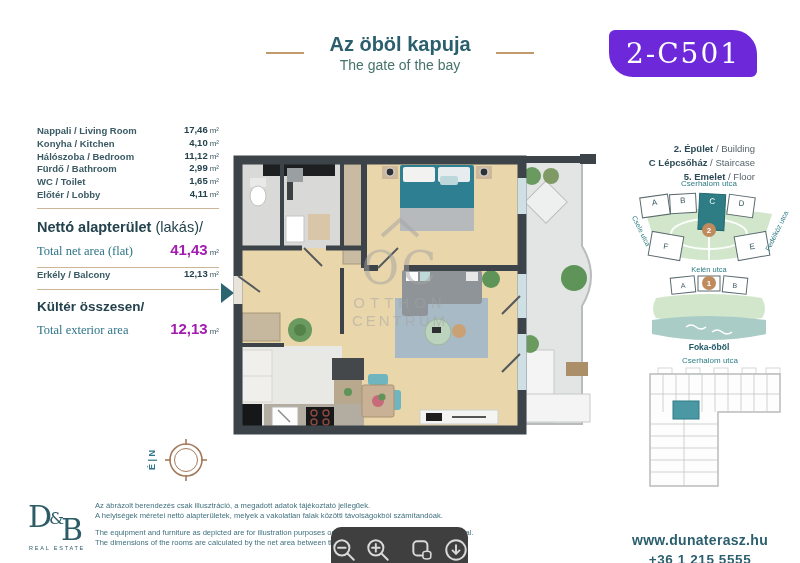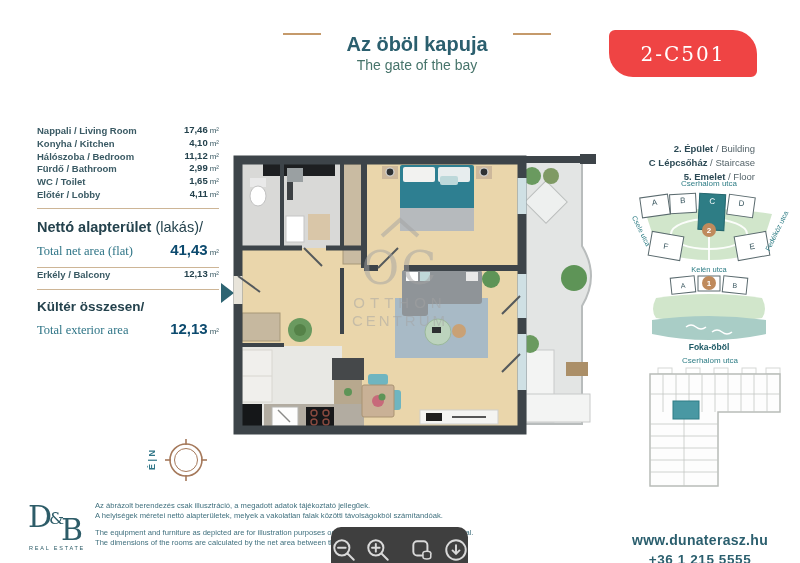--- a/index.html
+++ b/index.html
@@ -5,41 +5,41 @@
   html,body{margin:0;padding:0;background:#888;}
   .page{position:relative;width:800px;height:563px;background:#ffffff;overflow:hidden;
         font-family:"Liberation Sans",sans-serif;margin:0 auto;}
   
   .logo{position:absolute;left:32px;top:20px;display:flex;gap:9px;}
   .logo-wave{width:84px;height:68px;}
   .logo-text{padding-top:14px;}
   .brand-top{font-size:10px;letter-spacing:3.6px;color:#36616e;font-weight:500;white-space:nowrap;}
   .brand-main{font-family:"DejaVu Serif","Liberation Serif",serif;font-size:31px;letter-spacing:4px;
               color:#36616e;margin-top:1px;}
-  .title-block{position:absolute;left:283px;top:33px;width:268px;display:flex;align-items:flex-start;gap:23px;}
+  .title-block{position:absolute;left:266px;top:33px;width:268px;display:flex;align-items:center;gap:23px;}
   .tan-line{flex:0 0 38px;height:2px;background:#c59a6b;}
   .title-center{flex:1;text-align:center;}
   .title-hu{font-size:20px;font-weight:700;color:#2b5f6e;}
   .title-en{font-size:14px;color:#47746b;margin-top:1px;}
-  .unit-badge{position:absolute;left:609px;top:30px;width:148px;height:47px;background:#ef4444;color:#fff;
-              font-family:"DejaVu Serif","Liberation Serif",serif;font-size:20px;letter-spacing:2px;
+  .unit-badge{position:absolute;left:609px;top:30px;width:148px;height:47px;background:#6d28d9;color:#fff;
+              font-family:"DejaVu Serif","Liberation Serif",serif;font-size:28px;letter-spacing:2px;
               display:flex;align-items:center;justify-content:center;border-radius:6px 24px 6px 24px;}
   
   .room-panel{position:absolute;left:37px;top:124px;width:182px;}
   .room-row{display:flex;justify-content:space-between;align-items:flex-end;font-size:9.5px;line-height:11.8px;}
   .room-name{font-weight:600;color:#3a5a64;}
   .val-group{display:flex;align-items:baseline;}
   .room-val{font-weight:700;color:#24424d;}
   .room-unit{font-weight:400;font-size:8px;color:#3a5a64;margin-left:2px;}
   .divider{border:none;border-top:1px solid #cdb596;margin:7px 0 0 0;}
   .net-title{font-size:14.5px;color:#24424d;margin-top:10px;white-space:nowrap;}
   .net-title .bold{font-weight:700;}
   .net-row{display:flex;justify-content:space-between;align-items:baseline;margin-top:6px;margin-bottom:8px;}
   .teal-label{color:#2e7486;font-size:12.5px;font-family:Liberation Serif, serif;}
-  .big-val{font-weight:700;font-size:15px;color:#0c4a6e;}
+  .big-val{font-weight:700;font-size:15px;color:#a21caf;}
   .balcony-row{margin-bottom:8px;}
   .ext-title{font-size:13.5px;font-weight:700;color:#24424d;margin-top:9px;}
   .panel-arrow{position:absolute;left:221px;top:283px;width:0;height:0;
                border-top:10px solid transparent;border-bottom:10px solid transparent;
                border-left:13px solid #2d6472;}
   
   .building-info{position:absolute;left:545px;top:108px;width:210px;text-align:right;
                  font-size:9.5px;line-height:14px;color:#55646a;margin-top:34px;}
   .bi-bold{font-weight:700;color:#2c4a55;}
   .sitemap{position:absolute;left:628px;top:174px;}

